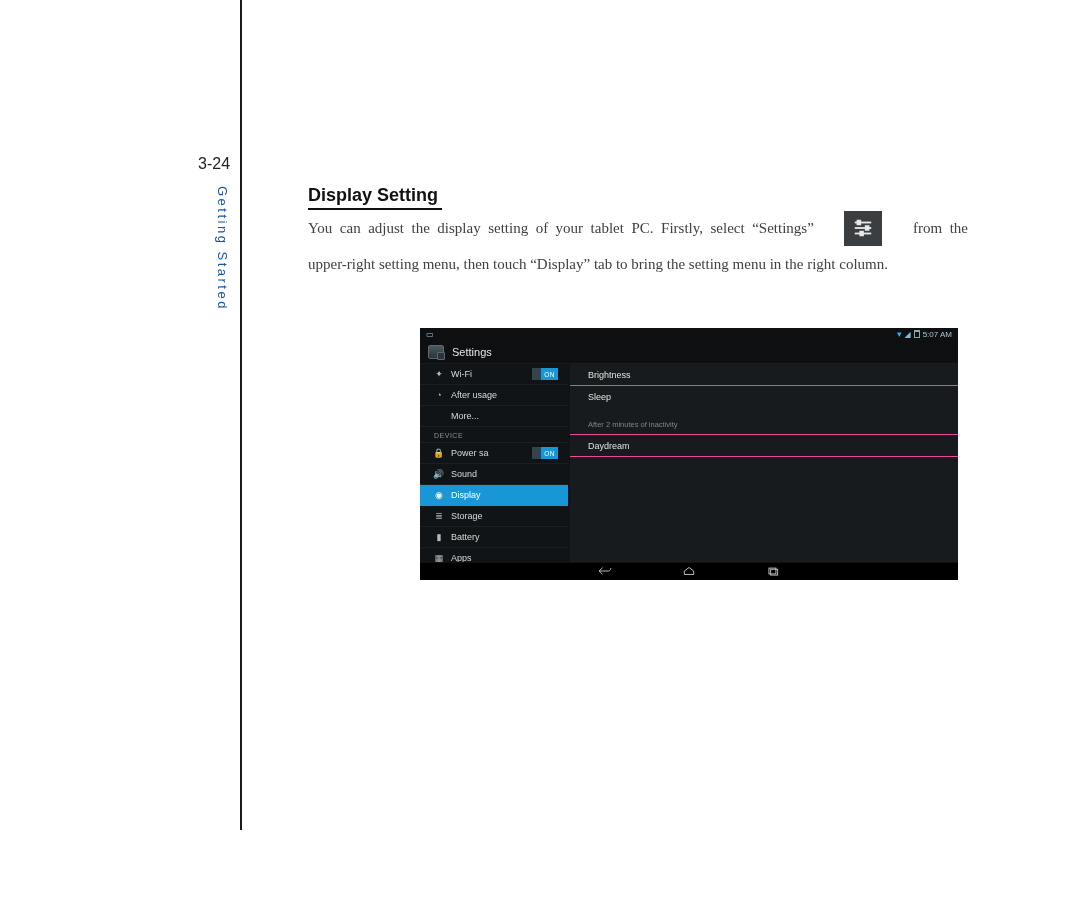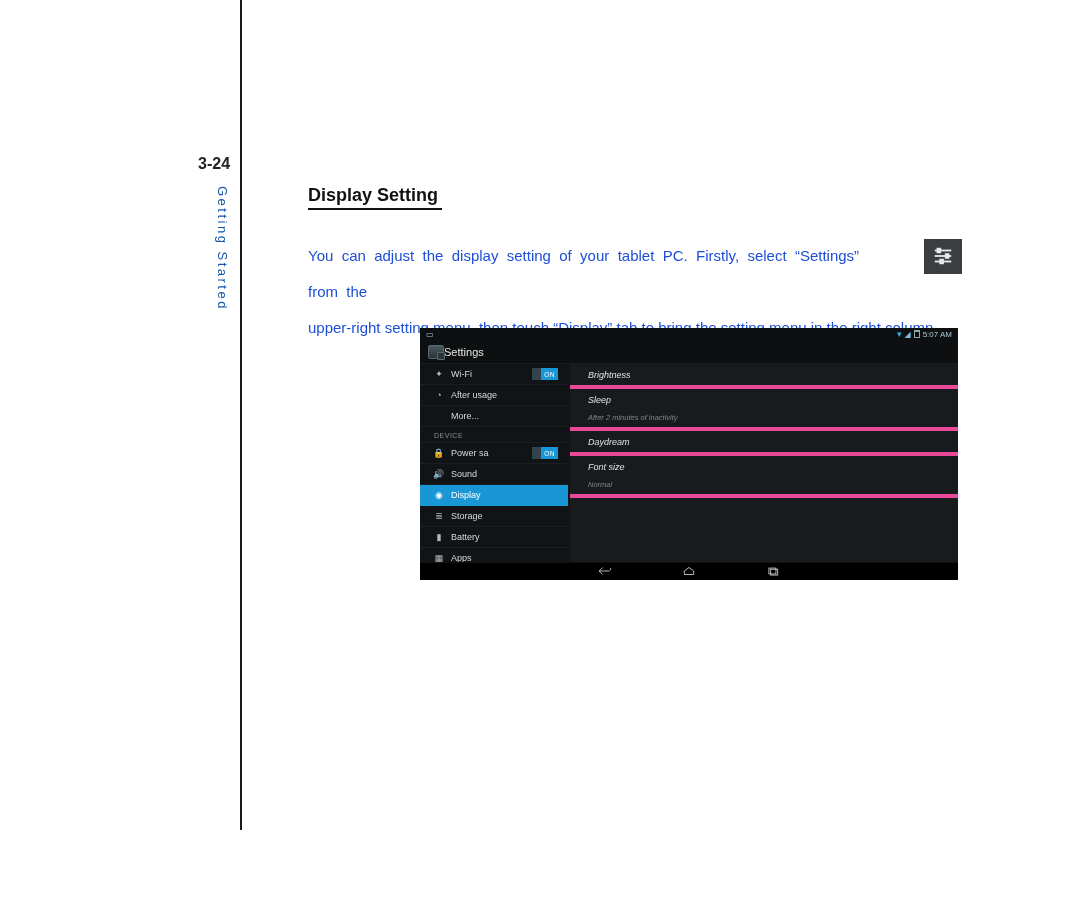--- a/index.html
+++ b/index.html
@@ -23,21 +23,20 @@
     width: 2px;
     height: 830px;
     background: #1a1a1a;
   }
   .page-number {
     position: absolute;
     left: 198px;
     top: 155px;
     font-size: 16px;
     color: #222;
-    font-weight: bold;
   }
   .sidebar-label {
     position: absolute;
     left: 215px;
     top: 186px;
     writing-mode: vertical-rl;
     text-orientation: mixed;
     font-size: 13px;
     letter-spacing: 2.5px;
     color: #1455a8;
@@ -50,30 +49,30 @@
     width: 660px;
   }
   .heading {
     font-size: 18px;
     font-weight: bold;
     color: #111;
     border-bottom: 2px solid #111;
     display: inline-block;
     padding-right: 4px;
     padding-bottom: 2px;
-    margin-bottom: 28px;
   }
   .body-line {
     font-size: 15px;
-    color: #1d4ed8;
+    color: #404040;
     line-height: 2.4;
     display: flex;
     align-items: center;
     flex-wrap: wrap;
     gap: 0;
+    font-family: Liberation Serif, serif;
   }
   .body-line.justify {
     justify-content: space-between;
   }
   .body-line span.word { white-space: pre; }
   .settings-icon-box {
     display: inline-flex;
     width: 38px;
     height: 35px;
     background: #3a3e41;
@@ -109,21 +108,21 @@
   }
   .status-right { display: flex; align-items: center; gap: 3px; }
   .status-right .sig { color: #7fb8d8; }
   .status-right .wifi { color: #2db1e8; font-size: 9px; }
   .status-right .batt { display:inline-block; width:6px; height:8px; border:1px solid #8aa; border-top-width:2px; }
   .app-header {
     display: flex;
     align-items: center;
     height: 24px;
     padding: 0 8px;
-    gap: 0;
+    gap: 8px;
     border-bottom: 1px solid #1a1e20;
   }
   .app-header .hicon {
     width: 16px; height: 14px;
     background: linear-gradient(#4a5a62,#2a3438);
     border: 1px solid #5a6a72;
     border-radius: 2px;
     position: relative;
   }
   .app-header .hicon::after {
@@ -173,30 +172,29 @@
     border-left: 9px solid #34444c;
     letter-spacing: 0.5px;
   }
   .main {
     flex: 1;
     background: #181b1d;
     overflow: hidden;
   }
   .mrow {
     padding: 6px 18px 5px;
-    border-bottom: 4px solid #ec4899;
+    border-bottom: 1px solid #ec4899;
     font-size: 9px;
     color: #e0e0e0;
-    font-style: italic;
   }
   .mrow .msub {
     display: block;
     font-size: 7.5px;
     color: #7e8488;
-    margin-top: 8px;
+    margin-top: 18px;
   }
   .navbar {
     height: 18px;
     background: #000;
     display: flex;
     justify-content: center;
     align-items: center;
     gap: 70px;
     border-top: 1px solid #111;
   }
@@ -311,24 +309,20 @@
         <div class="mrow">
           <span>Brightness</span>
         </div>
         <div class="mrow">
           <span>Sleep</span>
           <span class="msub">After 2 minutes of inactivity</span>
         </div>
         <div class="mrow">
           <span>Daydream</span>
         </div>
-        <div class="mrow">
-          <span>Font size</span>
-          <span class="msub">Normal</span>
-        </div>
       </div>
     </div>
     <div class="navbar">
       <span class="nicon">
         <svg viewBox="0 0 24 16" stroke="#cfcfcf" fill="none" stroke-width="1.5">
             <path d="M8 2 L2 8 L8 14 M2 8 H18 C20 8 22 6 22 3"></path>
           </svg>
       </span>
       <span class="nicon">
         <svg viewBox="0 0 24 16" stroke="#cfcfcf" fill="none" stroke-width="1.5">

